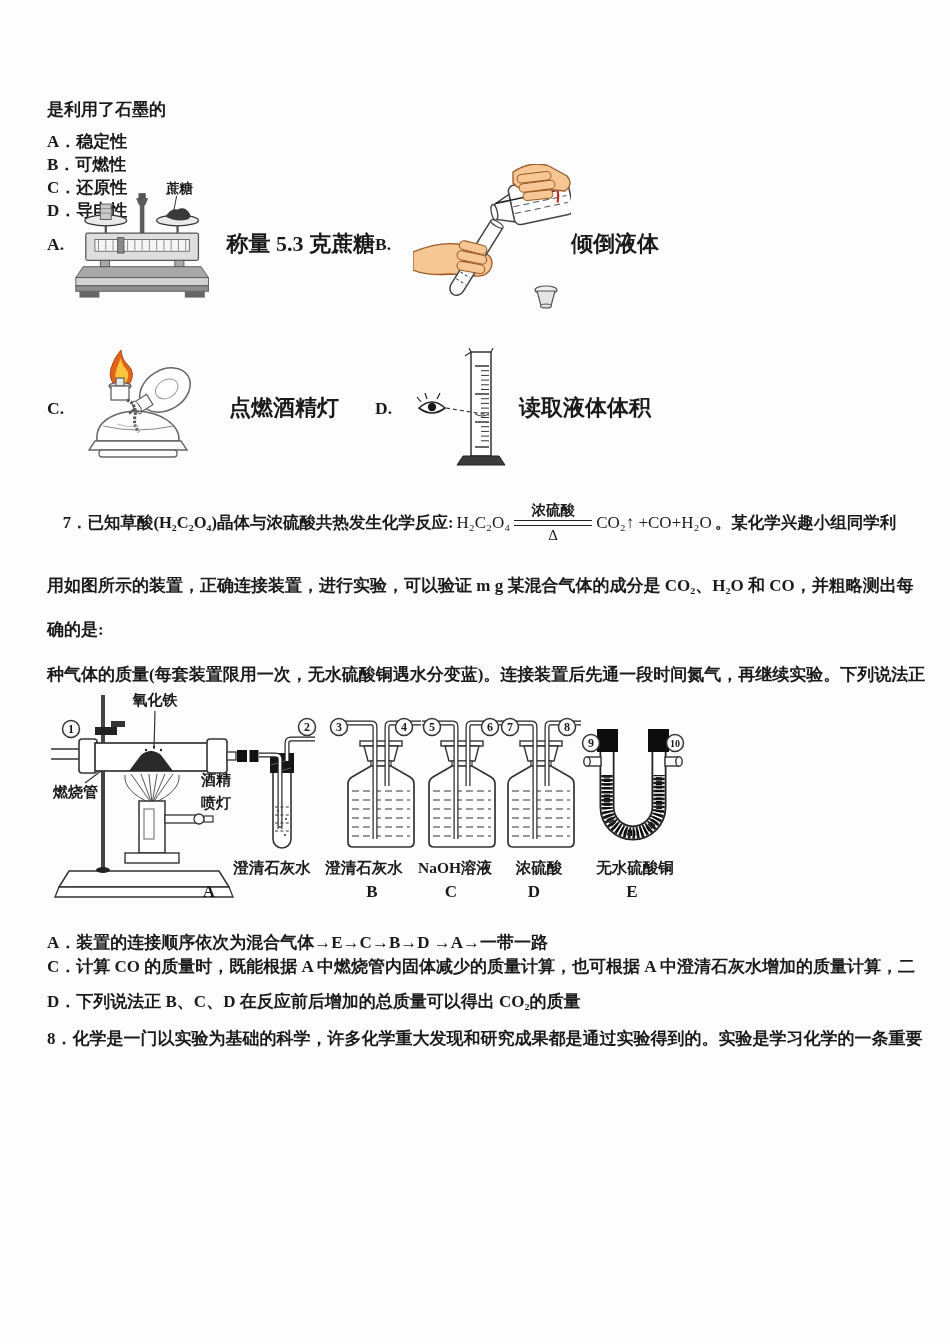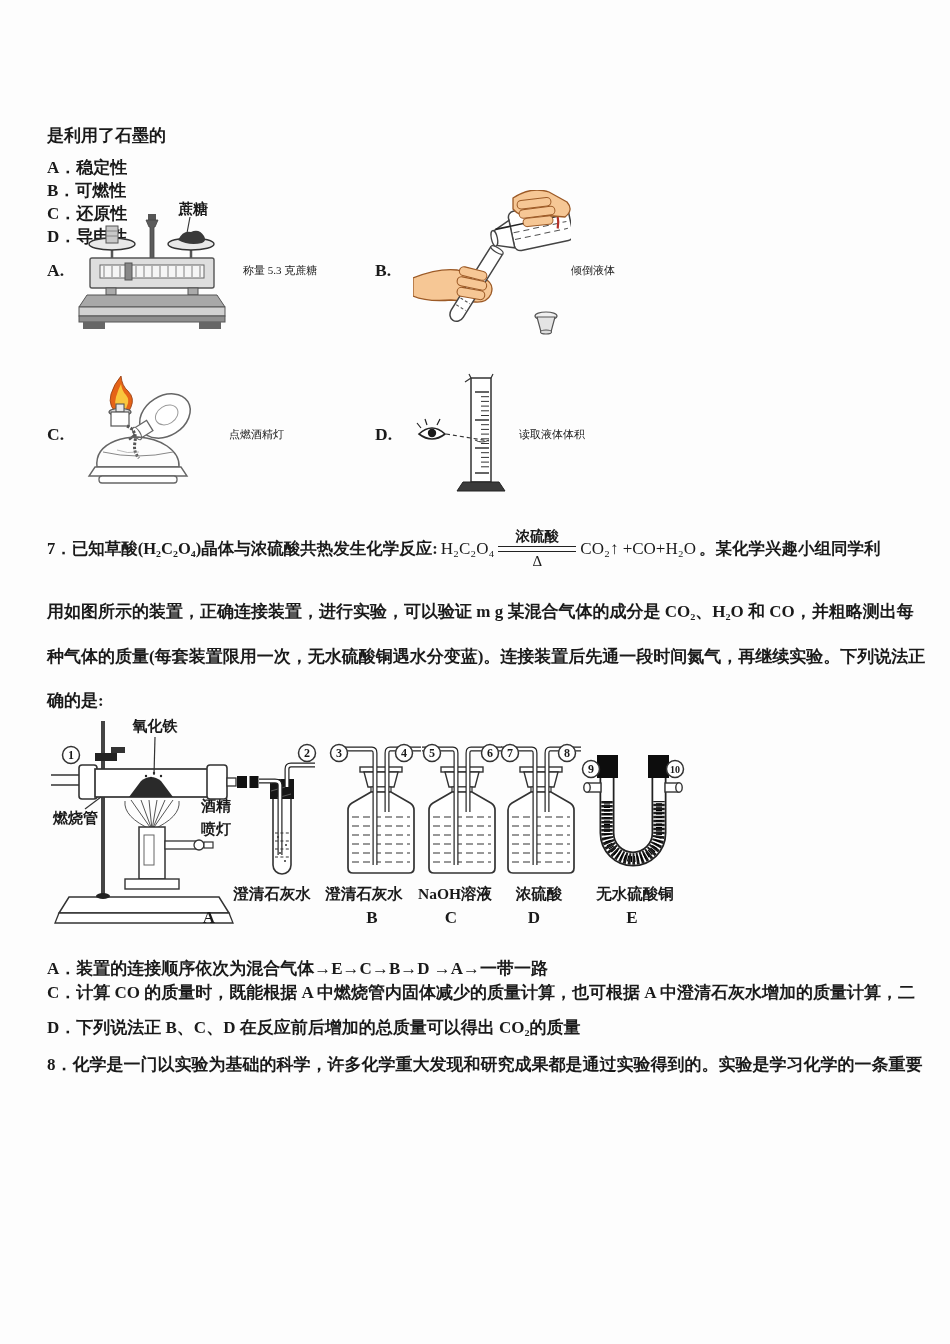--- a/index.html
+++ b/index.html
@@ -13,45 +13,45 @@
   .page { padding: 98px 38px 0 47px; }
   .tline {
     font-size: 17px; font-weight: 700;
     height: 24px; line-height: 24px; white-space: nowrap;
   }
   .opts-row { display: flex; margin-top: 8px; height: 24px; flex-direction: column; }
   .opts-row span { width: 163px; font-size: 17px; font-weight: 700; }
   .fig-row { display: flex; align-items: center; }
   .fig-cell { display: flex; align-items: center; height: 100%; }
   .opt-label { font-size: 17.5px; font-weight: 700; }
-  .fig-caption { font-size: 11px; font-weight: 400; white-space: nowrap; }
+  .fig-caption { font-size: 22px; font-weight: 700; white-space: nowrap; }
   .q7-stem {
     display: flex; align-items: center; margin-top: 12px; height: 66px;
-    font-size: 16.5px; font-weight: 700; white-space: nowrap;
+    font-size: 16.5px; font-weight: 700; white-space: nowrap; justify-content: center;
   }
   .eq { display: inline-flex; align-items: center; font-weight: 400; font-size: 17px; margin: 0 3px; }
   .eq-frac { display: inline-flex; flex-direction: column; align-items: center; margin: 0 4px; }
   .eq-above { font-size: 14.5px; font-weight: 700; line-height: 1.2; }
   .eq-below { font-size: 15px; font-weight: 400; line-height: 1.2; }
   .eq-line { width: 78px; height: 6px; border-top: 1.6px solid #222; border-bottom: 1.6px solid #222; }
   svg text { font-family: "Liberation Serif", "DejaVu Serif", serif; fill: #1a1a1a; }
   .plbl { font-size: 15px; font-weight: 700; }
   .cap  { font-size: 15.5px; font-weight: 700; text-anchor: middle; }
   .ltr  { font-size: 17px; font-weight: 700; text-anchor: middle; }
   .cn circle { fill: #fff; stroke: #333; stroke-width: 1.5; }
   .cn text { font-size: 12px; font-weight: 700; text-anchor: middle; }
   .tube-o { fill: none; stroke: #222; stroke-width: 5; }
   .tube-i { fill: none; stroke: #fff; stroke-width: 2.6; }
 </style>
 </head>
 <body>
 
 <div class="page">
 
-  <div class="tline" style="margin-top:26px">是利用了石墨的</div>
+  <div class="tline" style="">是利用了石墨的</div>
   <div class="opts-row">
     <span>A．稳定性</span>
     <span>B．可燃性</span>
     <span>C．还原性</span>
     <span>D．导电性</span>
   </div>
 
 
   <div class="fig-row" style="height:168px;margin-top:6px">
     <div class="fig-cell" style="width:328px">
@@ -189,22 +189,22 @@
         <span class="eq-above">浓硫酸</span>
         <span class="eq-line"></span>
         <span class="eq-below">Δ</span>
       </span>
       <span>CO₂↑ +CO+H₂O</span>
     </span>
     <span>。某化学兴趣小组同学利</span>
   </div>
 
   <div class="tline" style="margin-top:18px">用如图所示的装置，正确连接装置，进行实验，可以验证 m g 某混合气体的成分是 CO₂、H₂O 和 CO，并粗略测出每</div>
+  <div class="tline" style="margin-top:20px">确的是:</div>
   <div class="tline" style="margin-top:21px">种气体的质量(每套装置限用一次，无水硫酸铜遇水分变蓝)。连接装置后先通一段时间氮气，再继续实验。下列说法正</div>
-  <div class="tline" style="margin-top:20px">确的是:</div>
 
   <svg width="656" height="224" viewBox="0 0 656 224" style="margin-top:4px;margin-left:4px;display:block" xmlns="http://www.w3.org/2000/svg">
     <defs>
       <g id="wb">
         <rect x="-21" y="50" width="42" height="5" fill="#fff" stroke="#333" stroke-width="1.4"></rect>
         <path d="M-17,55 L17,55 L13,70 L-13,70 Z" fill="#fff" stroke="#333" stroke-width="1.4"></path>
         <path d="M-10,70 h20 v5 h-20 z" fill="#fff" stroke="#333" stroke-width="1.2"></path>
         <path d="M-10,75 L-29,86 Q-33,88.5 -33,93 V151 Q-33,156 -28,156 H28 Q33,156 33,151 V93 Q33,88.5 29,86 L10,75 Z" fill="#fff" stroke="#333" stroke-width="1.7"></path>
         <g stroke="#333" stroke-width="1.1" stroke-dasharray="7 4">
           <line x1="-29" y1="100" x2="29" y2="100"></line>

